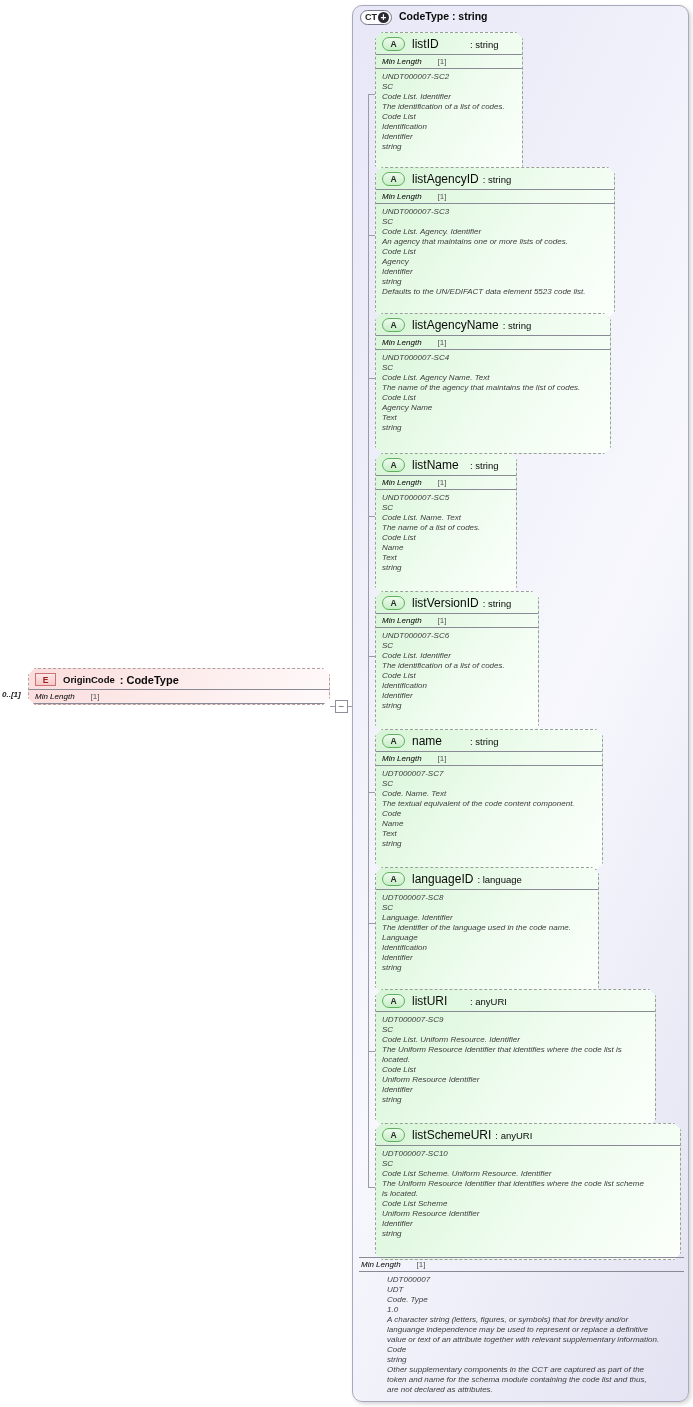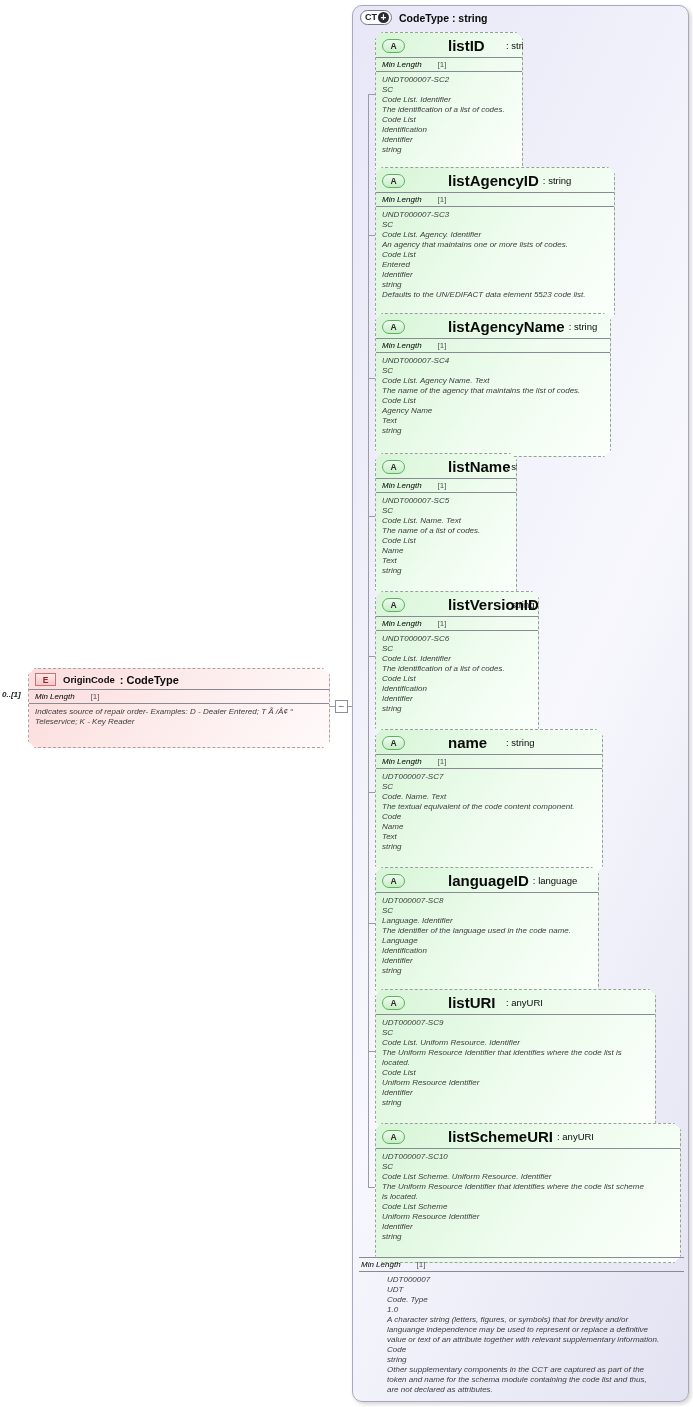--- a/index.html
+++ b/index.html
@@ -3,38 +3,38 @@
 <meta charset="utf-8">
 <style>
   html,body{margin:0;padding:0;background:#ffffff;}
   body{width:693px;height:1407px;position:relative;font-family:"Liberation Sans",sans-serif;overflow:hidden;}
 
   
   .ct-box{position:absolute;left:352px;top:5px;width:337px;height:1397px;box-sizing:border-box;
     border:1px solid #a8a8bc;border-radius:10px;
     background:linear-gradient(115deg,#e7e7f7 0%,#f7f7fd 55%,#e2e2f2 100%);
     box-shadow:2px 2px 4px rgba(0,0,0,0.18);}
-  .ct-title{position:absolute;left:7px;top:4px;display:flex;align-items:center;}
+  .ct-title{position:absolute;left:7px;top:4px;display:flex;align-items:flex-start;}
   .ct-icon{display:flex;align-items:center;border:1.5px solid #777788;border-radius:8px;background:#fdfdff;
     height:13px;padding:0 2px 0 4px;}
   .ct-icon-label{font-size:9px;font-weight:bold;color:#222;line-height:13px;}
   .ct-plus{width:11px;height:11px;border-radius:50%;background:#2a2a33;color:#fff;font-size:10px;line-height:11px;
     text-align:center;margin-left:1px;font-weight:bold;}
   .ct-title-text{font-weight:bold;font-size:10.5px;color:#0a0a0a;margin-left:7px;}
 
   
   .attr{position:absolute;box-sizing:border-box;border:1px dashed #99a099;
     background:linear-gradient(125deg,#d7f5d7 0%,#effcef 55%,#fbfffb 100%);
     clip-path:polygon(7px 0,calc(100% - 7px) 0,100% 7px,100% calc(100% - 7px),calc(100% - 7px) 100%,7px 100%,0 calc(100% - 7px),0 7px);
     box-shadow:1px 1px 2px rgba(0,0,0,0.08);}
   .attr-header{display:flex;align-items:center;padding:4px 6px 3px 6px;}
   .a-icon{flex:0 0 auto;width:21px;height:12px;border:1px solid #5faf5f;border-radius:7px;
     background:linear-gradient(#eefbee,#c6eec6);font-size:8.5px;font-weight:bold;color:#2a2a2a;
     display:flex;align-items:center;justify-content:center;margin-right:7px;}
-  .attr-name{font-weight:bold;font-size:15px;color:#0a0a0a;min-width:54px;margin-left:36px;}
+  .attr-name{font-weight:normal;font-size:12px;color:#0a0a0a;min-width:54px;}
   .attr-type{font-weight:normal;font-size:9.5px;color:#0a0a0a;margin-left:4px;white-space:nowrap;}
   .sep{border-top:1px solid #8a8a96;height:0;}
   .facet-row{display:flex;align-items:baseline;padding:2px 6px 2px 6px;font-size:8px;}
   .facet-name{font-style:italic;color:#000;}
   .facet-val{margin-left:16px;color:#555;}
   .ann{padding:3px 6px 20px 6px;font-size:8px;font-style:italic;color:#3d3d3d;line-height:10px;}
   .ann-line{min-height:10px;}
 
   
   .ct-facet{position:absolute;left:6px;right:4px;top:1251px;}
@@ -69,24 +69,20 @@
     <span class="e-icon">E</span>
     <span class="el-name">OriginCode</span>
     <span class="el-type">: CodeType</span>
   </div>
   <div class="sep"></div>
   <div class="facet-row">
     <span class="facet-name">Min Length</span>
     <span class="facet-val">[1]</span>
   </div>
   <div class="sep"></div>
-  <div class="ann">
-      <div class="ann-line">Indicates source of repair order- Examples: D - Dealer Entered; T Ã /Â¢ “</div>
-      <div class="ann-line">Teleservice; K - Key Reader</div>
-    </div>
 </div>
 
 <div class="h-line" style="left:330px;top:706px;width:5px;"></div>
 <div class="minus-box">−</div>
 <div class="h-line" style="left:348px;top:706px;width:20px;"></div>
 
 <div class="ct-box">
   <div class="ct-title">
     <span class="ct-icon">
       <span class="ct-icon-label">CT</span>
@@ -130,21 +126,21 @@
       <span class="facet-name">Min Length</span>
       <span class="facet-val">[1]</span>
     </div>
     <div class="sep"></div>
     <div class="ann">
         <div class="ann-line">UNDT000007-SC3</div>
         <div class="ann-line">SC</div>
         <div class="ann-line">Code List. Agency. Identifier</div>
         <div class="ann-line">An agency that maintains one or more lists of codes.</div>
         <div class="ann-line">Code List</div>
-        <div class="ann-line">Entered</div>
+        <div class="ann-line">Agency</div>
         <div class="ann-line">Identifier</div>
         <div class="ann-line">string</div>
         <div class="ann-line">Defaults to the UN/EDIFACT data element 5523 code list.</div>
       </div>
   </div>
 
   <div class="attr" style="left:22px;top:307px;width:236px;">
     <div class="attr-header">
       <span class="a-icon">A</span>
       <span class="attr-name">listAgencyName</span>

